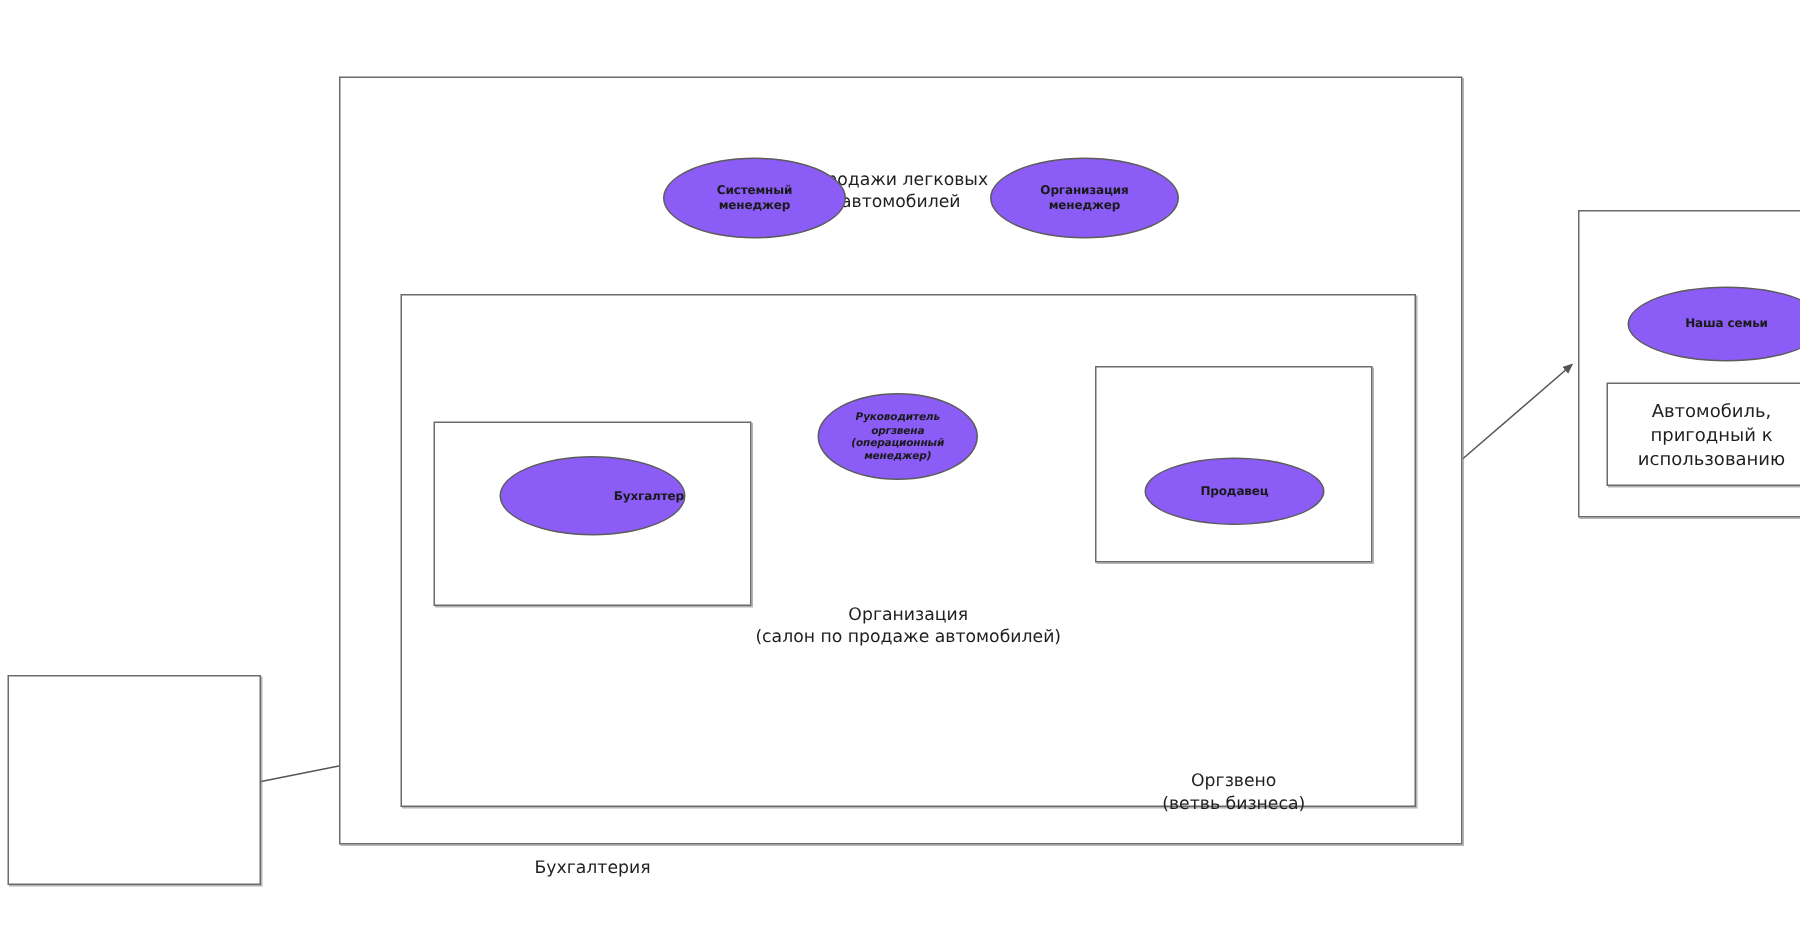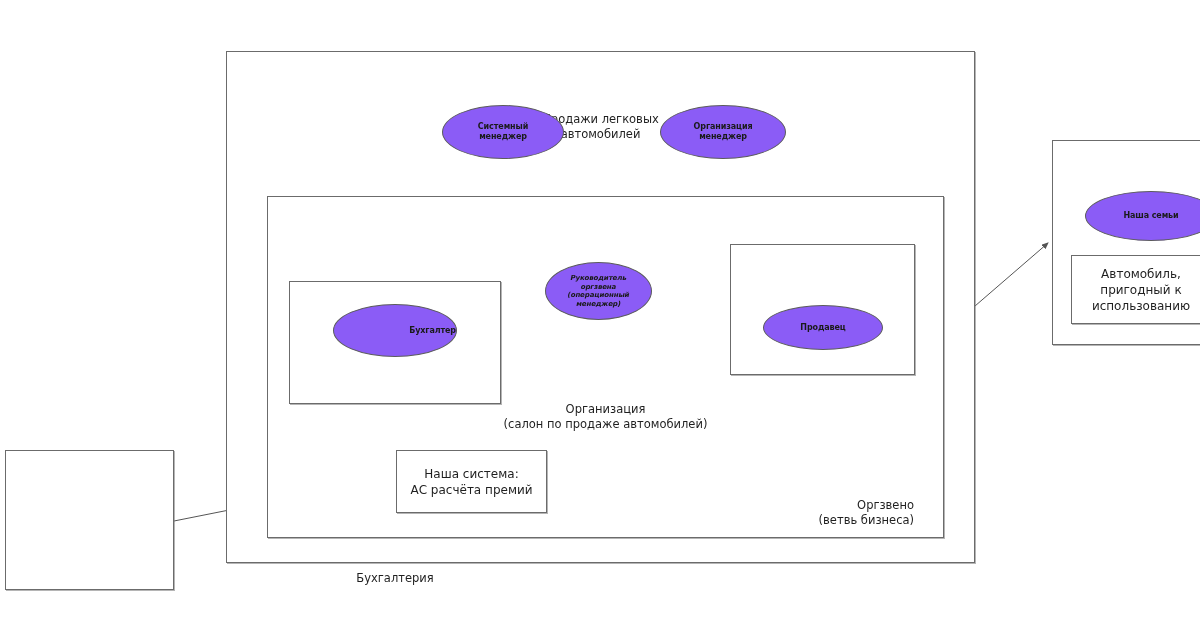--- a/index.html
+++ b/index.html
@@ -88,21 +88,21 @@
   #sales-context-box   { left: 226px; top: 51px;  width: 749px; height: 512px; }
   #sales-context-title { top: 60px; }
 
   #organization-box    { left: 267px; top: 196px; width: 677px; height: 342px; }
   #organization-title  { top: 205px; }
 
   #accounting-box      { left: 289px; top: 281px; width: 212px; height: 123px; }
   #accounting-title    { top: 289px; }
 
   #orgunit-box         { left: 730px; top: 244px; width: 185px; height: 131px; }
-  #orgunit-title       { top: 253px; text-align: right; }
+  #orgunit-title       { top: 268px; }
 
   #our-system-box      { left: 396px; top: 450px; width: 151px; height: 63px; }
 
   #project-box         { left: 5px;   top: 450px; width: 169px; height: 140px; }
 
   #target-system-box   { left: 1052px; top: 140px; width: 168px; height: 205px; }
   #target-system-title { top: 149px; }
 
   #car-fit-box         { left: 1071px; top: 255px; width: 140px; height: 69px; }
 
@@ -152,24 +152,20 @@
 
   <div class="box" id="accounting-box">
     <div class="box-title" id="accounting-title">Бухгалтерия</div>
   </div>
 
   <div class="box" id="orgunit-box">
     <div class="box-title" id="orgunit-title">Оргзвено
 (ветвь бизнеса)</div>
   </div>
 
-  <div class="box" id="our-system-box">
-    <div class="box-centered-label">Наша система:
-АС расчёта премий</div>
-  </div>
 
   <div class="box" id="project-box">
     
   </div>
 
   <div class="box" id="target-system-box">
     <div class="box-title" id="target-system-title">Целевая система:
 мобильная семья</div>
   </div>
 

